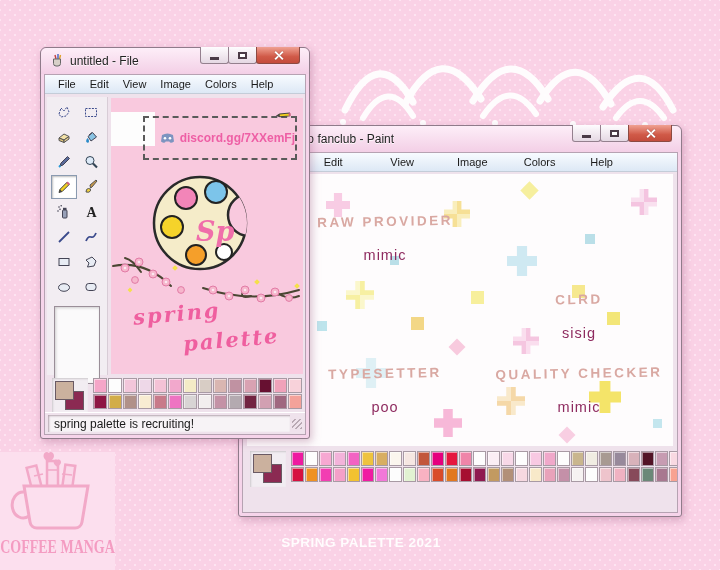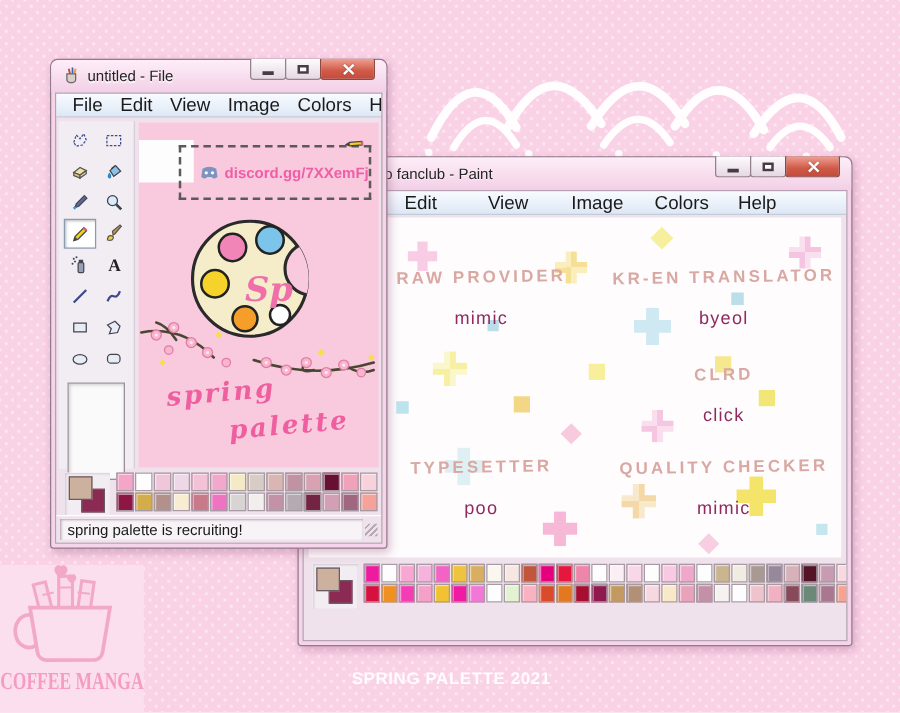--- a/index.html
+++ b/index.html
@@ -22,21 +22,21 @@
     display:flex;align-items:center;justify-content:center;box-sizing:border-box;}
   .wbtn.close{width:44px;background:linear-gradient(#f0a192,#d05a48 60%,#c44c3c);border-color:#8c4a42;}
   .g-min{width:9px;height:3px;background:#4a3a46;margin-top:7px;}
   .g-max{width:9px;height:7px;border:2px solid #4a3a46;margin-top:1px;box-sizing:border-box;background:#fff;}
   .g-x{position:relative;width:11px;height:11px;}
   .g-x::before,.g-x::after{content:'';position:absolute;left:5px;top:0;width:2px;height:11px;background:#fff;
     box-shadow:0 0 1px rgba(80,0,0,.6);}
   .g-x::before{transform:rotate(45deg);} .g-x::after{transform:rotate(-45deg);}
   .win-inner{position:absolute;left:3px;right:3px;top:26px;bottom:3px;background:#efe2ec;
     border:1px solid #b6a2b2;box-sizing:border-box;overflow:hidden;}
-  .menubar{height:18px;display:flex;align-items:center;font-size:15px;color:#1a1a1a;
+  .menubar{height:18px;display:flex;align-items:center;font-size:11px;color:#1a1a1a;
     background:linear-gradient(#f8fbff,#dde8f5);border-bottom:1px solid #c4ccd8;padding-left:6px;}
   .menu-item{padding:0 7px;cursor:default;}
   .menubar.spread{padding-left:14px;padding-right:20px;}
   .menubar.spread .menu-item{flex:1;padding:0;}
   
   .toolbox{position:absolute;left:2px;top:22px;width:60px;height:278px;background:#f2edf2;
     border-right:1px solid #d8ccd6;}
   .tools-grid{display:grid;grid-template-columns:26px 26px;justify-content:center;gap:1px;padding-top:3px;}
   .tool{width:26px;height:24px;display:flex;align-items:center;justify-content:center;}
   .tool.selected{background:#fff;border:1px solid #8a9ab0;box-shadow:inset 1px 1px 2px rgba(0,0,0,.25);box-sizing:border-box;}
@@ -175,27 +175,23 @@
         <div class="px cross" style="left:342px;top:207px;width:32px;height:32px;background:#f4e469"></div>
         <div class="px" style="left:406px;top:245px;width:9px;height:9px;background:#c4e6ee"></div>
         <div class="px diam" style="left:314px;top:255px;width:12px;height:12px;background:#f8cee2"></div>
         <div class="px cross" style="left:-8px;top:228px;width:22px;height:22px;background:#fbdcec"></div>
 
         <div></div>
       <div class="credit c0">
             <div class="credit-role">RAW PROVIDER</div>
             <div class="credit-name">mimic</div>
           </div>
-          <div class="credit c1">
-            <div class="credit-role">KR-EN TRANSLATOR</div>
-            <div class="credit-name">byeol</div>
-          </div>
           <div class="credit c3">
             <div class="credit-role">CLRD</div>
-            <div class="credit-name">click</div>
+            <div class="credit-name">sisig</div>
           </div>
           <div class="credit c4">
             <div class="credit-role">TYPESETTER</div>
             <div class="credit-name">poo</div>
           </div>
           <div class="credit c5">
             <div class="credit-role">QUALITY CHECKER</div>
             <div class="credit-name">mimic</div>
           </div>
         </div>

